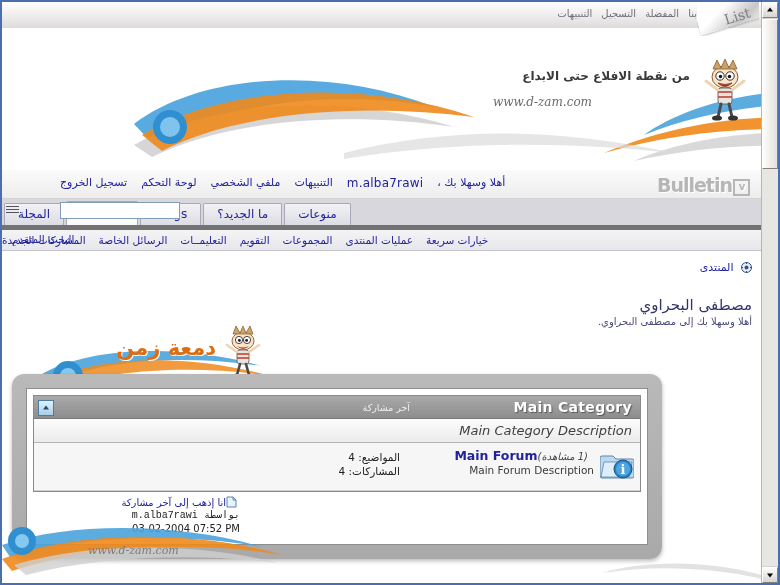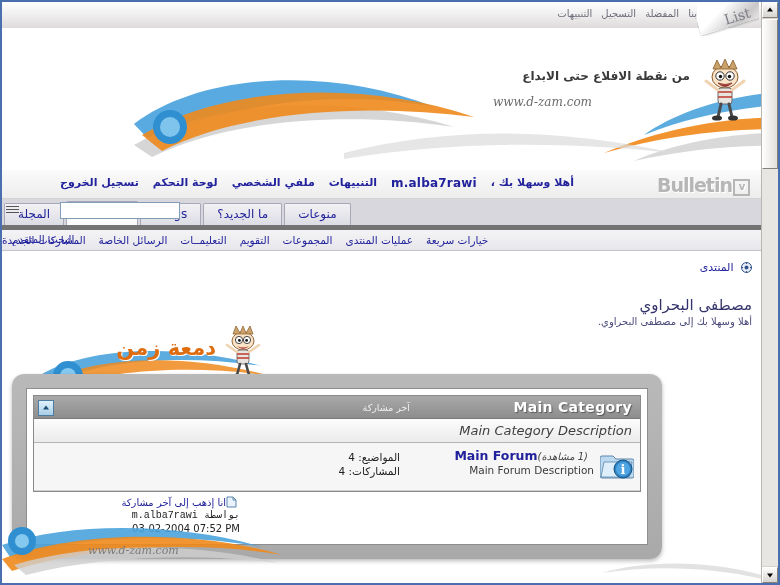--- a/index.html
+++ b/index.html
@@ -64,22 +64,22 @@
     background:linear-gradient(#fbfbfb,#ededed);
     border-bottom:1px solid #d3d3d3;}
   .vb-logo{position:absolute;right:12px;top:4px;font-size:19px;font-weight:bold;
     letter-spacing:-1px;color:#b6b6b6;font-family:"DejaVu Sans","Liberation Sans",sans-serif;
     text-shadow:1px 1px 0 #fff;}
   .vb-logo .chk{display:inline-block;width:13px;height:13px;border:2px solid #b6b6b6;
     margin-left:1px;position:relative;top:-2px;font-size:10px;line-height:11px;text-align:center;}
   .welcome-links{position:absolute;right:0;left:0;top:6px;display:flex;
     justify-content:flex-end;gap:14px;padding-left:58px;padding-right:300px;
     direction:rtl;font-size:11px;}
-  .welcome-links span{white-space:nowrap;cursor:pointer;font-weight:bold;}
-  .welcome-links .uname{font-weight:bold;font-size:12px;letter-spacing:.2px;direction:ltr;}
+  .welcome-links span{white-space:nowrap;cursor:pointer;}
+  .welcome-links .uname{font-weight:normal;font-size:12px;letter-spacing:.2px;direction:ltr;}
   .welcome-links .greet{color:#22229c;}
 
   .tabrow{position:relative;height:26px;background:#d7d7dd;
     border-bottom:5px solid #737373;display:flex;flex-direction:row-reverse;
     align-items:flex-end;padding-right:6px;}
   .tab{height:21px;line-height:21px;padding:0 13px;margin-left:2px;font-size:12px;
     background:linear-gradient(#f2f2f5,#dcdce4);border:1px solid #a8a8b8;
     border-bottom:none;color:#22229c;cursor:pointer;white-space:nowrap;
     border-radius:2px 2px 0 0;}
   .tab.active{background:#fafafa;color:#b01418;font-weight:bold;height:23px;line-height:23px;}

